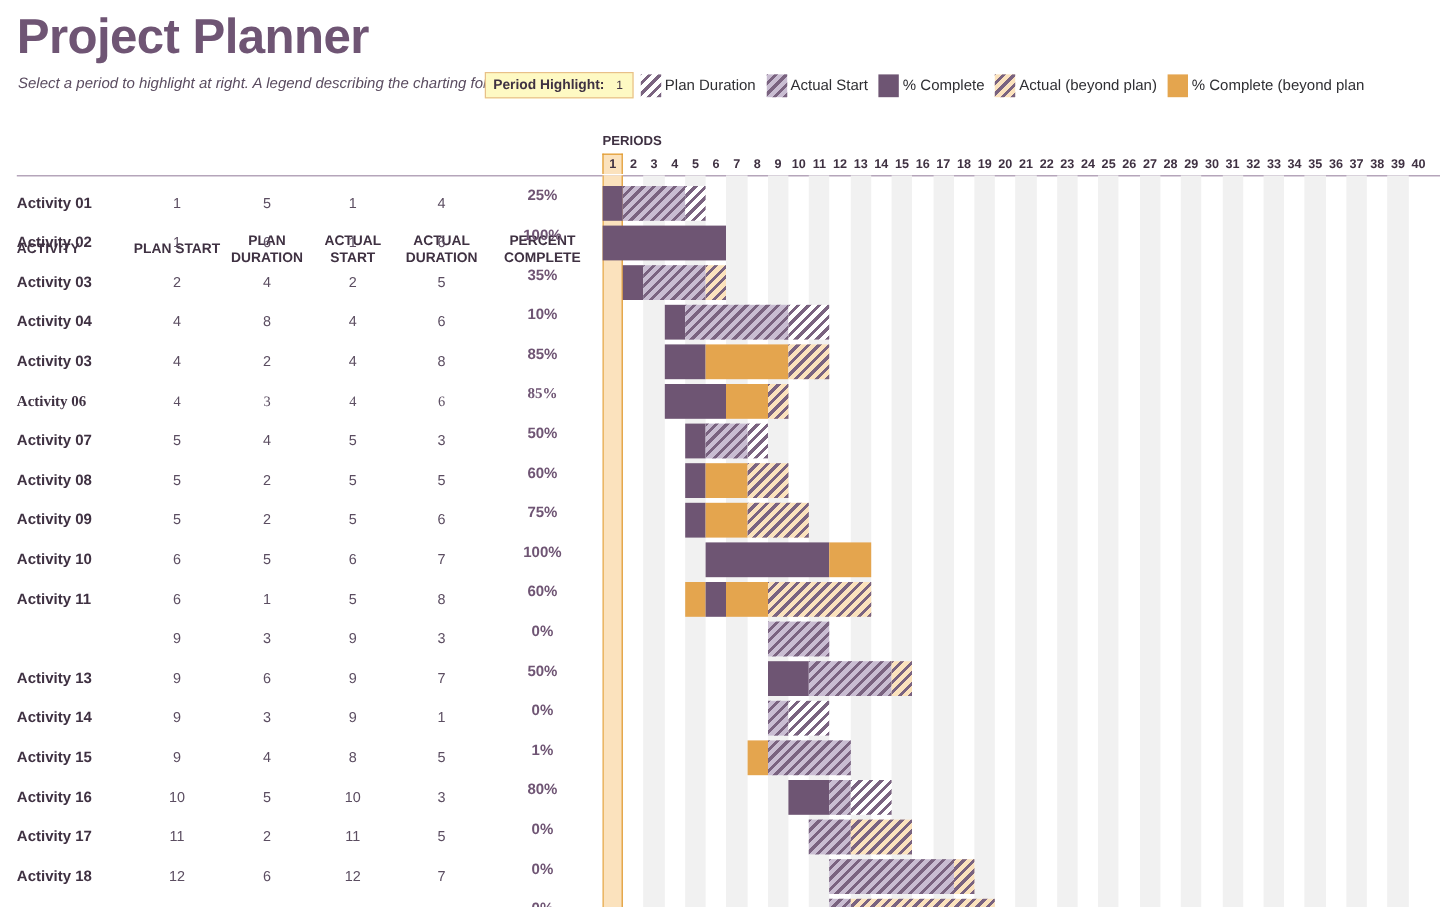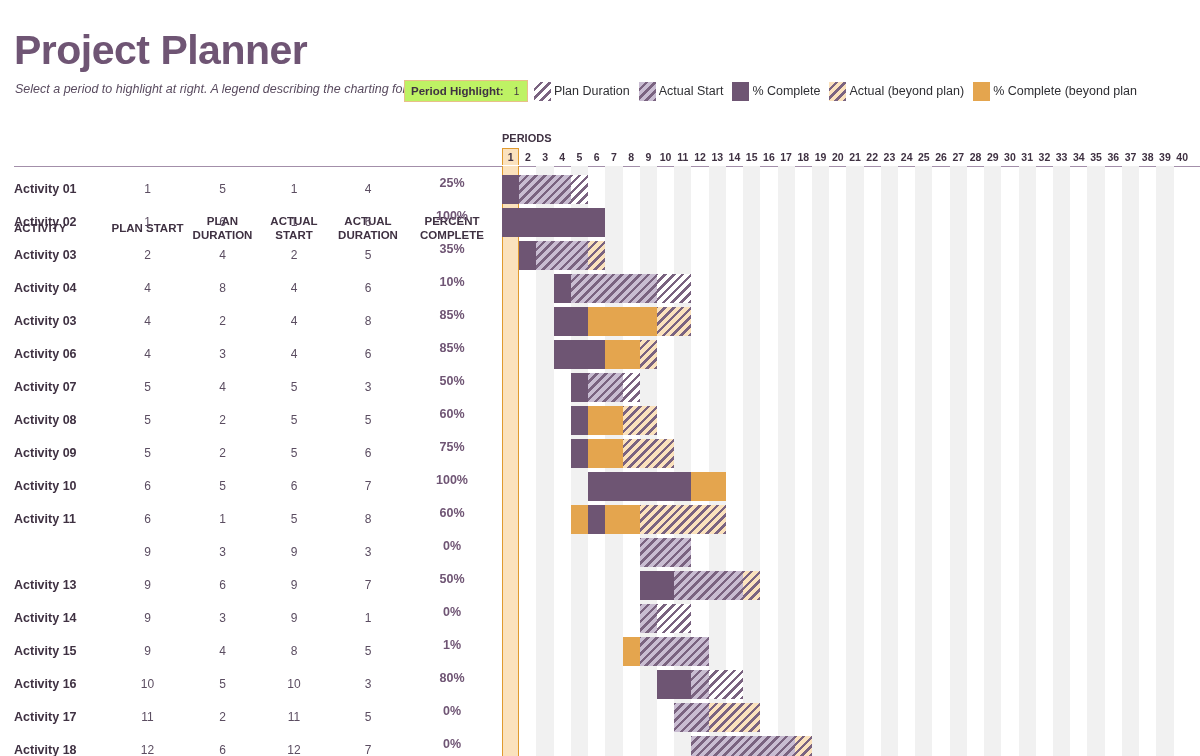--- a/index.html
+++ b/index.html
@@ -3,41 +3,41 @@
 <meta charset="utf-8">
 <style>
   * { box-sizing: border-box; }
   html, body {
     margin: 0; padding: 0;
     width: 1200px; height: 756px;
     background: #ffffff;
     font-family: "Liberation Sans", sans-serif;
     overflow: hidden;
   }
-  #app { position: relative; width: 1200px; height: 564px; background: #fff; margin-top: 20px; }
+  #app { position: relative; width: 1200px; height: 564px; background: #fff; }
 
   
   .title {
     position: absolute; left: 14px; top: 4px;
     font-size: 41px; font-weight: bold; color: #6F5574;
     letter-spacing: -0.5px; line-height: 52px;
   }
 
   
   .instr {
     position: absolute; left: 15px; top: 62px;
     font-size: 12.5px; font-style: italic; color: #5A4C60;
     white-space: nowrap;
   }
 
   
   .ph-box {
     position: absolute; left: 404px; top: 60px;
     width: 124px; height: 22px;
-    background: #bef264; border: 1px solid #E8C089;
+    background: #fef9c3; border: 1px solid #E8C089;
     display: flex; align-items: center;
   }
   .ph-label {
     font-size: 11.5px; font-weight: bold; color: #3F3142;
     padding-left: 6px; white-space: nowrap;
   }
   .ph-value {
     font-size: 10px; color: #3F3142; margin-left: 10px;
   }
 
@@ -263,21 +263,21 @@
         <div class="cell pct">10%</div>
       </div>
       <div class="trow" style="top: 285px;">
         <div class="cell act">Activity 03</div>
         <div class="cell c1">4</div>
         <div class="cell c2">2</div>
         <div class="cell c3">4</div>
         <div class="cell c4">8</div>
         <div class="cell pct">85%</div>
       </div>
-      <div class="trow" style="top: 318px;">
+      <div class="trow" style="top: 318px; font-family: Liberation Serif, serif;">
         <div class="cell act">Activity 06</div>
         <div class="cell c1">4</div>
         <div class="cell c2">3</div>
         <div class="cell c3">4</div>
         <div class="cell c4">6</div>
         <div class="cell pct">85%</div>
       </div>
       <div class="trow" style="top: 351px;">
         <div class="cell act">Activity 07</div>
         <div class="cell c1">5</div>

